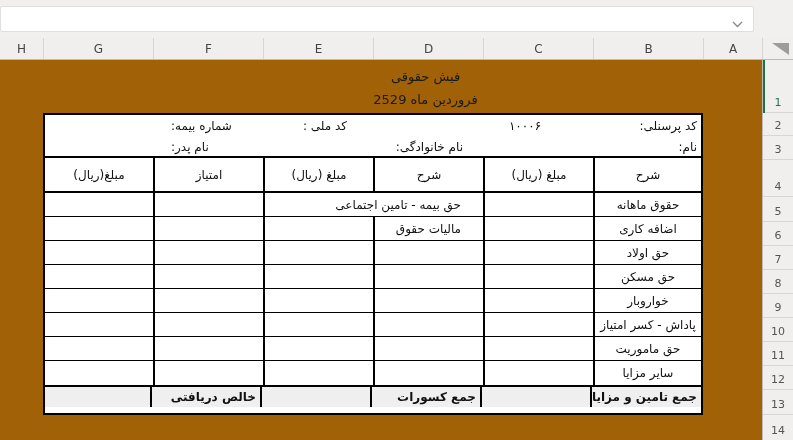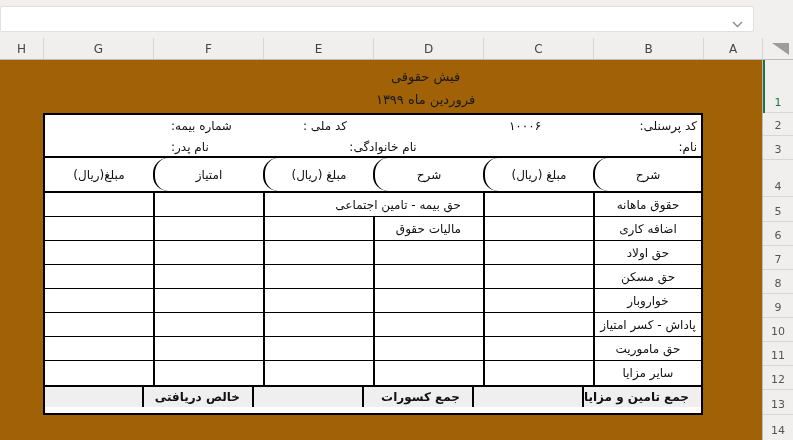--- a/index.html
+++ b/index.html
@@ -35,30 +35,30 @@
   .tbl-info { position:relative; height:43px; border-bottom:2px solid #000; direction:rtl; }
   .info-lbl { position:absolute; white-space:nowrap; direction:rtl; font-size:12px; }
 
   .t-row { display:flex; direction:rtl; }
   .t-cell { flex:0 0 110px; border-left:2px solid #000; overflow:visible; white-space:nowrap; display:flex; align-items:center; font-size:12px; }
   .t-cell:first-child { flex-basis:108px; }
   .t-cell:last-child  { flex-basis:108px; border-left:none; }
   .t-cell.wide { flex-basis:220px; }
 
   .tbl-head { height:35px; border-bottom:2px solid #000; }
-  .tbl-head .t-cell { justify-content:center;border-radius:15px; }
+  .tbl-head .t-cell { justify-content:center; }
 
   .data-row { height:24px; border-bottom:1px solid #000; }
   .data-row:last-child { border-bottom:none; }
   .cell-desc-center { justify-content:center; }
   .cell-desc-right { justify-content:flex-start; padding-right:22px; }
   .cell-desc-right .ovf { white-space:nowrap; }
 
   .tbl-total { height:22px; border-top:2px solid #000; background:#efefef; font-weight:bold; }
-  .tbl-total .t-cell { justify-content:flex-start; padding-right:12px; font-size:12px; }
+  .tbl-total .t-cell { justify-content:flex-start; padding-right:4px; font-size:12px; }
 </style>
 </head>
 <body>
 
 <div class="stage">
 
   <div class="chrome-top">
     <div class="formula-bar">
       <span></span>
       <span class="fbar-chevron">
@@ -98,32 +98,32 @@
     <div class="row-h" style="height:24px">11</div>
     <div class="row-h" style="height:24px">12</div>
     <div class="row-h" style="height:25px">13</div>
     <div class="row-h" style="height:25px; border-bottom:none">14</div>
   </div>
 
   <div class="sheet">
 
     <div class="sheet-title">
       <div>فیش حقوقی</div>
-      <div>فروردین ماه ۱۳۹۹</div>
+      <div>فروردین ماه 2529</div>
     </div>
 
     <div class="tbl">
 
       <div class="tbl-info">
         <div class="info-lbl" style="top:4px;  right:4px">کد پرسنلی:</div>
         <div class="info-lbl" style="top:4px;  left:420px; width:120px; text-align:center">۱۰۰۰۶</div>
         <div class="info-lbl" style="top:4px;  left:258px; width:160px; text-align:left">کد ملی :</div>
         <div class="info-lbl" style="top:4px;  left:126px; width:160px; text-align:left">شماره بیمه:</div>
         <div class="info-lbl" style="top:25px; right:4px">نام:</div>
-        <div class="info-lbl" style="top:25px; left:258px; width:160px; text-align:center">نام خانوادگی:</div>
+        <div class="info-lbl" style="top:25px; left:258px; width:160px; text-align:right">نام خانوادگی:</div>
         <div class="info-lbl" style="top:25px; left:126px; width:160px; text-align:left">نام پدر:</div>
       </div>
 
       <div class="t-row tbl-head">
         <div class="t-cell">شرح</div>
         <div class="t-cell">مبلغ (ریال)</div>
         <div class="t-cell">شرح</div>
         <div class="t-cell">مبلغ (ریال)</div>
         <div class="t-cell">امتیاز</div>
         <div class="t-cell">مبلغ(ریال)</div>

